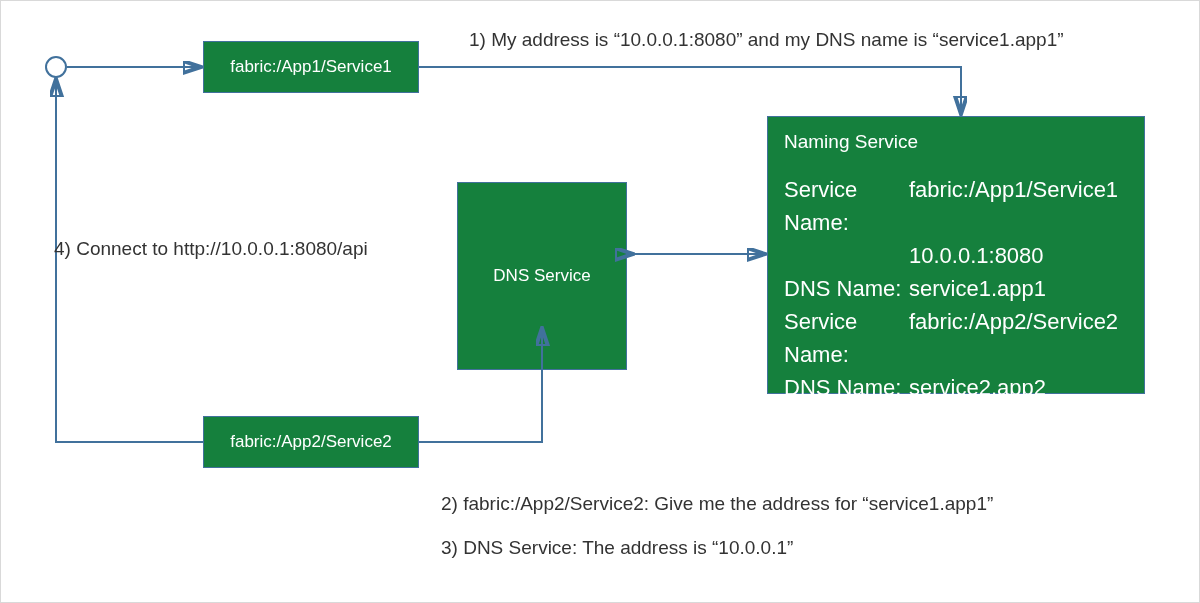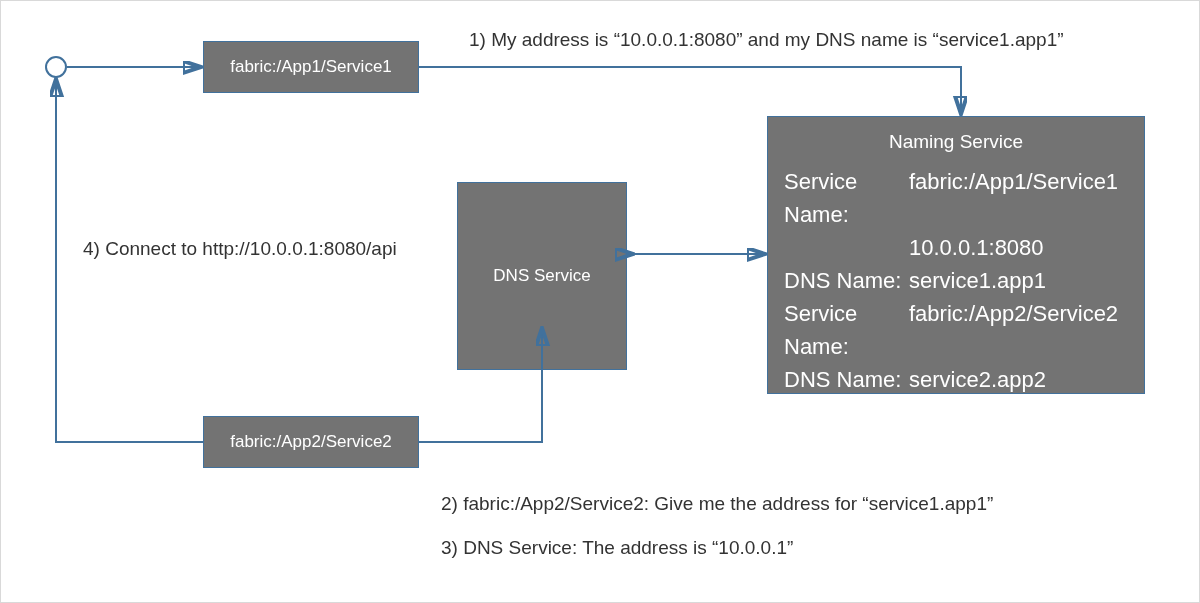--- a/index.html
+++ b/index.html
@@ -13,41 +13,40 @@
   .canvas {
     position: relative;
     width: 1200px;
     height: 603px;
     box-sizing: border-box;
     border: 1px solid #d9d9d9;
     background: #ffffff;
   }
   .box {
     position: absolute;
-    background: #737373;
+    background: #15803d;
     border: 1.5px solid #41719c;
     color: #ffffff;
     display: flex;
     align-items: center;
     justify-content: center;
     text-align: center;
     font-size: 17px;
     box-sizing: border-box;
     padding: 6px;
   }
   .naming {
     flex-direction: column;
     align-items: stretch;
     justify-content: flex-start;
     text-align: left;
     padding: 14px 16px;
   }
   .naming .title {
-    text-align: center;
-    margin-bottom: 12px;
+    margin-bottom: 20px;
     font-size: 19px;
   }
   .naming .row {
     display: flex;
     font-size: 22px;
     line-height: 1.5;
   }
   .naming .k { width: 125px; flex: 0 0 125px; }
   .naming .v { flex: 1; }
   .naming .gap { height: 14px; }
@@ -138,17 +137,17 @@
     <path d="M 418 66 H 960 V 111" marker-end="url(#ah)"></path>
 
     <line x1="630" y1="253" x2="762" y2="253" marker-start="url(#ah)" marker-end="url(#ah)"></line>
 
     <path d="M 418 441 H 541 V 329" marker-end="url(#ah)"></path>
 
     <path d="M 202 441 H 55 V 80" marker-end="url(#ah)"></path>
   </svg>
 
   <div class="label" style="left:440px; top:28px;margin-left:28px;">1) My address is “10.0.0.1:8080” and my DNS name is “service1.app1”</div>
-  <div class="label" style="left:82px; top:237px;">4) Connect to http://10.0.0.1:8080/api</div>
+  <div class="label" style="left:53px; top:237px;">4) Connect to http://10.0.0.1:8080/api</div>
   <div class="label" style="left:440px; top:492px;">2) fabric:/App2/Service2: Give me the address for “service1.app1”</div>
   <div class="label" style="left:440px; top:536px;">3) DNS Service: The address is “10.0.0.1”</div>
 
 </div>
 
 </body></html>

